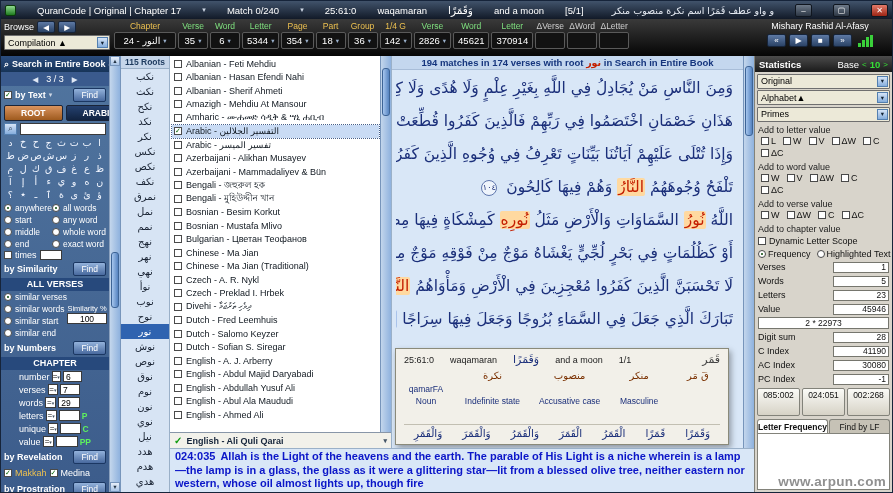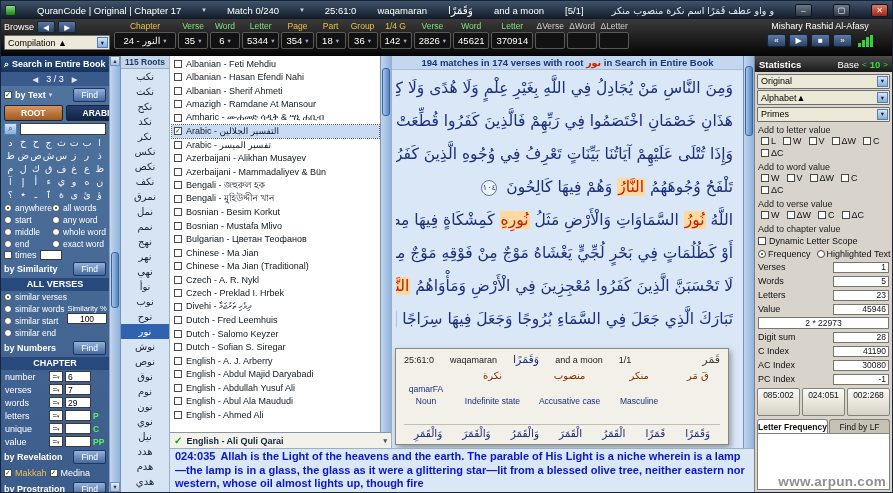--- a/index.html
+++ b/index.html
@@ -68,21 +68,21 @@
   .opt-grid{display:grid;grid-template-columns:1.05fr 1fr;padding:0 3px;}
   .opt{display:flex;align-items:center;gap:3px;height:12px;font-size:8.5px;white-space:nowrap;}
   .times-row{display:flex;align-items:center;gap:3px;padding:0 3px;height:13px;}
   .times-box{width:22px;height:10px;background:#fff;border:1px solid #3a3a3a;}
   .sb-subheader{height:13px;flex:0 0 13px;background:#27497c;text-align:center;font-weight:bold;line-height:13px;font-size:9px;}
   .sim-wrap{position:relative;}
   .simopts{display:flex;flex-direction:column;padding:0 3px;}
   .sim-box{position:absolute;right:2px;top:13px;width:40px;text-align:center;}
   .sim-label{font-size:7.5px;white-space:nowrap;}
   .sim-input{background:#fff;color:#000;border:1px solid #3a3a3a;height:11px;font-size:8.5px;line-height:10px;}
-  .num-row{display:flex;align-items:center;gap:2px;padding:0 4px;height:13px;}
+  .num-row{display:flex;align-items:center;gap:2px;padding:0 18px;height:13px;}
   .num-label{flex:1;}
   .num-op{width:14px;height:11px;background:#fff;color:#000;border:1px solid #3a3a3a;font-size:8px;display:flex;align-items:center;justify-content:center;}
   .num-op::after{content:"▾";font-size:5px;color:#456;}
   .num-val{width:26px;height:11px;background:#fff;color:#000;border:1px solid #3a3a3a;font-size:8.5px;display:flex;align-items:center;padding:0 2px;}
   .tag{width:12px;color:#5ef05e;font-weight:bold;font-size:8.5px;text-align:left;}
   .makkah{color:#ecc050;}
 
   
   .roots{width:60px;flex:0 0 60px;display:flex;background:#d7e4f4;border-left:1px solid #8aa0bd;}
   .vscroll{width:11px;flex:0 0 11px;background:linear-gradient(90deg,#c3d6ec,#8fb2de);border-right:1px solid #7795bb;position:relative;}
@@ -565,21 +565,21 @@
                 <span>Albanian - Hasan Efendi Nahi</span>
               </div>
 
               <div class="trans-item">
                 <span class="cb"></span>
                 <span>Albanian - Sherif Ahmeti</span>
               </div>
 
               <div class="trans-item">
                 <span class="cb"></span>
-                <span>Amazigh - Ramdane At Mansour</span>
+                <span>Amazigh - Mehdiu At Mansour</span>
               </div>
 
               <div class="trans-item">
                 <span class="cb"></span>
                 <span>Amharic - ሙሐመድ ሳዲቅ &amp; ሣኒ ሐቢብ</span>
               </div>
 
               <div class="trans-item sel">
                 <span class="cb checked"></span>
                 <span>Arabic - التفسير الجلالين</span>

